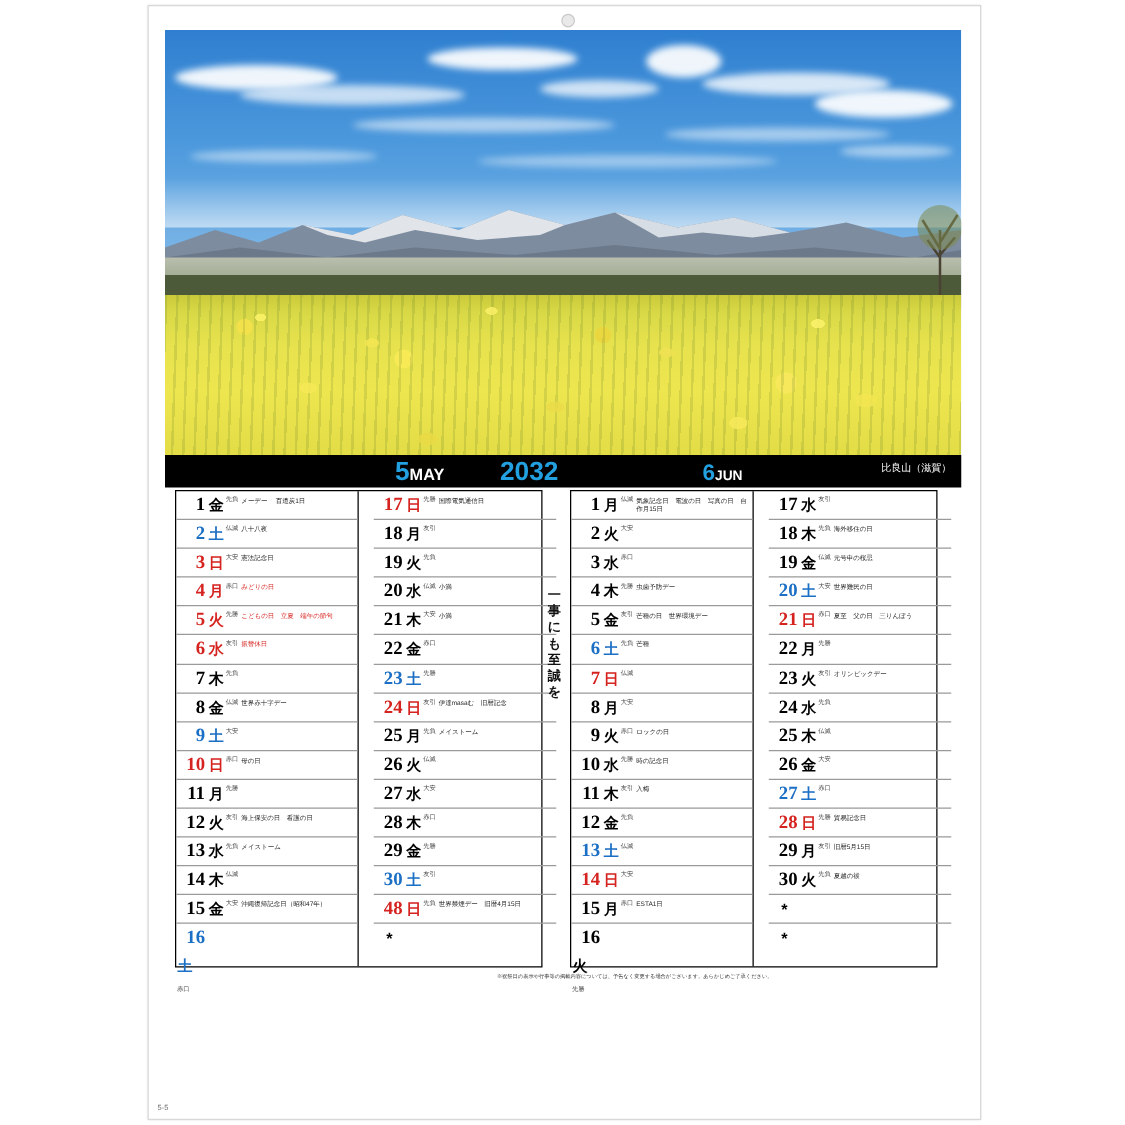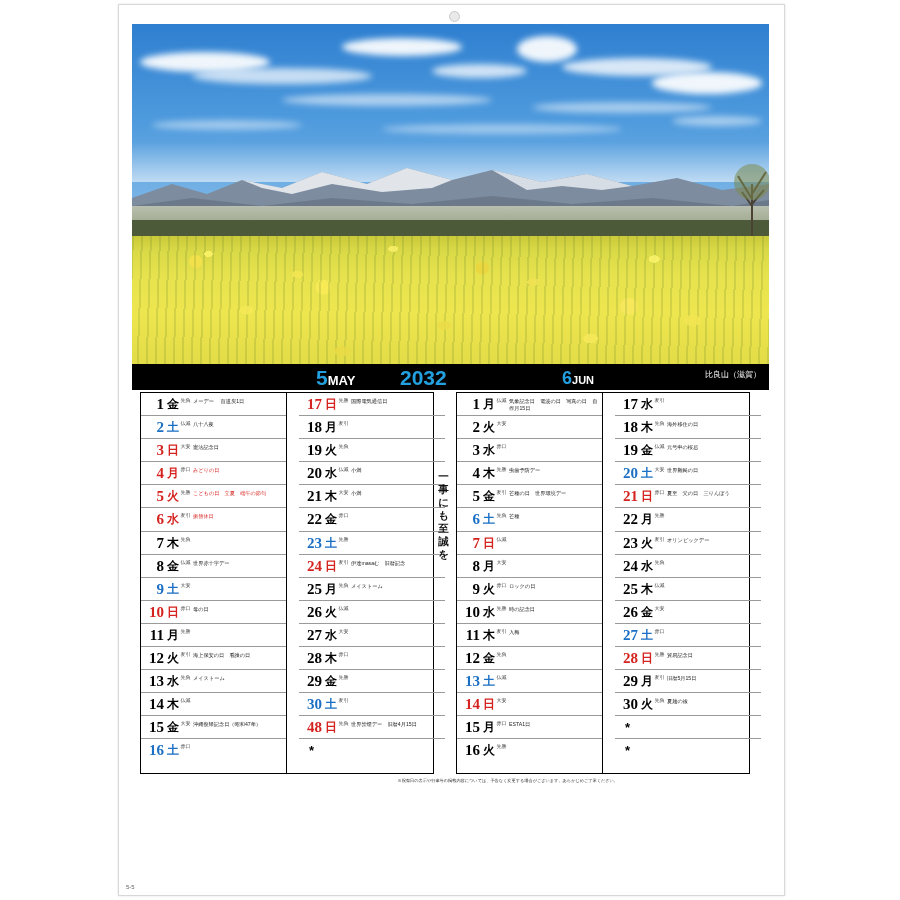--- a/index.html
+++ b/index.html
@@ -70,21 +70,21 @@
   
   .cal{position:absolute;left:132px;top:392px;width:637px;height:382px;}
   .half{position:absolute;top:0;width:294px;height:382px;border:1px solid #000;box-sizing:border-box;background:#fff;}
   .half.left{left:8px;}
   .half.right{left:324px;}
   .col{position:absolute;top:0;width:50%;height:100%;box-sizing:border-box;}
   .col.c-l{left:0;border-right:1px solid #000;}
   .col.c-r{left:50%;margin-left:12px;}
 
   .row{display:flex;align-items:stretch;height:23.1px;border-bottom:1px solid #9a9a9a;box-sizing:border-box;position:relative;}
-  .row:last-child{border-bottom:none;}
+  .row:last-child{border-bottom:none;flex-direction:column;}
   .num{width:23px;text-align:right;font-size:15px;font-weight:bold;line-height:23px;padding-right:2px;font-family:"Liberation Serif",serif;}
   .dow{width:14px;text-align:center;font-size:12px;font-weight:bold;line-height:23px;}
   .roku{width:11px;font-size:5px;line-height:6.4px;color:#444;padding-top:4px;text-align:center;}
   .note{flex:1;font-size:5.2px;line-height:7px;color:#222;padding-top:5px;padding-left:2px;letter-spacing:0;}
   .red{color:#d5231f;}
   .blue{color:#1b6fc4;}
   .star{font-size:13px;line-height:23px;padding-left:10px;font-weight:bold;}
 
   
   .slogan{position:absolute;left:304px;top:78px;width:16px;font-size:10.5px;line-height:13px;

